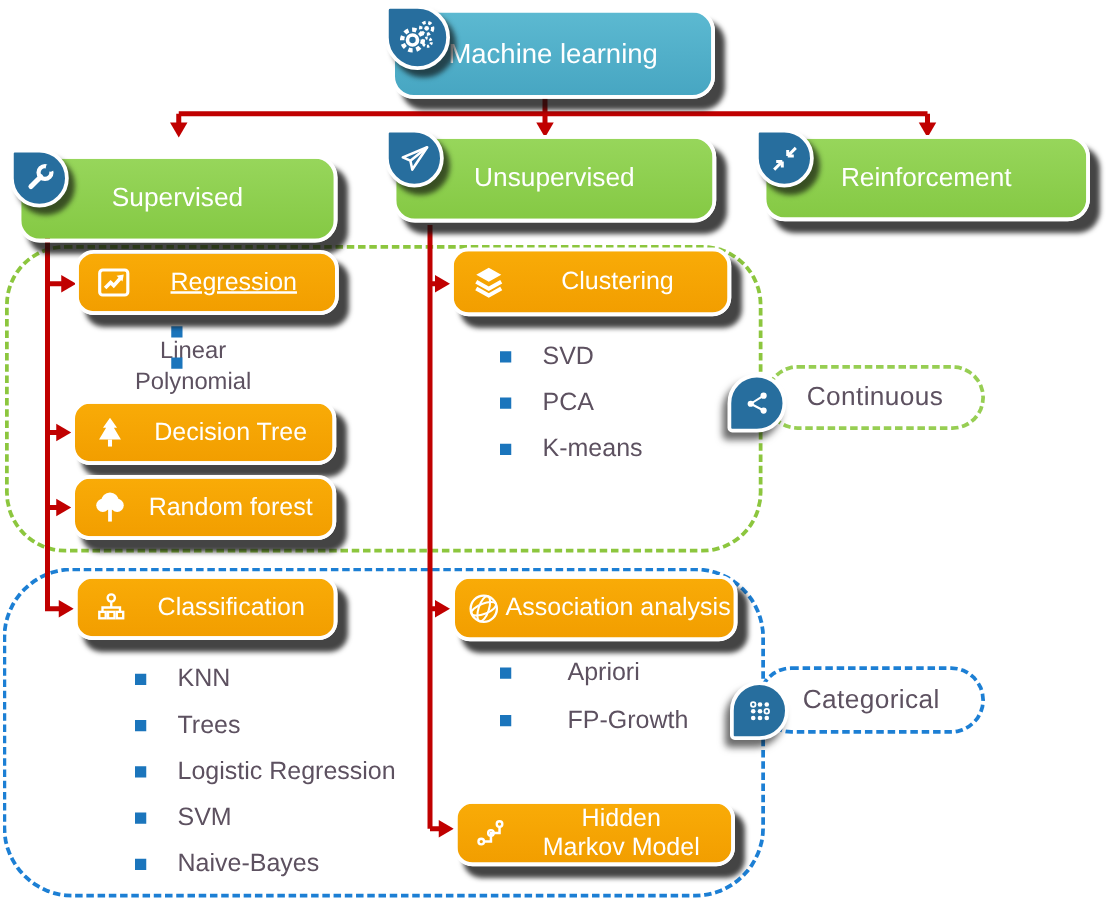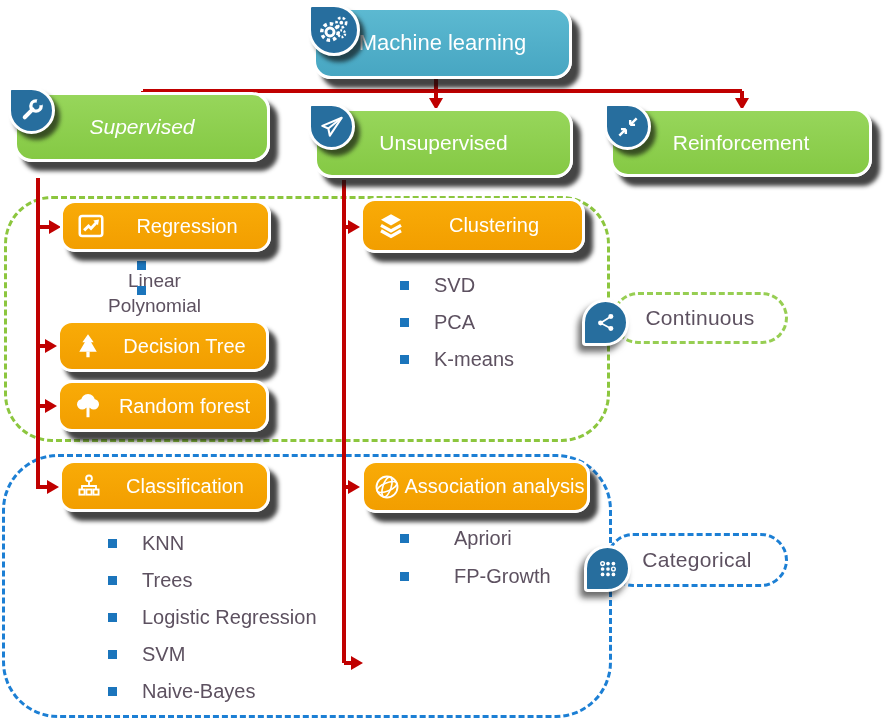--- a/index.html
+++ b/index.html
@@ -93,21 +93,21 @@
         <circle cx="9" cy="13.5" r="6.2" fill="none" stroke="#fff" stroke-width="2.6" stroke-dasharray="2.6 2.2"></circle>
         <circle cx="9" cy="13.5" r="3" fill="none" stroke="#fff" stroke-width="2.2"></circle>
         <circle cx="17.5" cy="6.5" r="3.6" fill="none" stroke="#fff" stroke-width="2" stroke-dasharray="1.9 1.6"></circle>
         <circle cx="17.5" cy="6.5" r="1.4" fill="#fff"></circle>
         <circle cx="17.8" cy="14.8" r="2.5" fill="none" stroke="#fff" stroke-width="1.8" stroke-dasharray="1.4 1.2"></circle>
       </svg>
     </div>
     <span class="label">Machine learning</span>
   </div>
 
-  <div class="node lvl1" style="left:14px;top:92px;width:256px;height:70px;font-style:italic;">
+  <div class="node lvl1" style="left:14px;top:124px;width:256px;height:70px;">
     <div class="badge" style="left:-9px;top:-8px;width:47px;height:47px;">
       <svg width="27" height="27" viewBox="0 0 24 24">
         <path d="M6 18 L13 11" stroke="#fff" stroke-width="3.6" stroke-linecap="round"></path>
         <circle cx="16" cy="8" r="4.6" fill="none" stroke="#fff" stroke-width="3"></circle>
         <circle cx="19.6" cy="4.4" r="3" fill="#276e9e"></circle>
       </svg>
     </div>
     <span class="label">Supervised</span>
   </div>
 
@@ -124,21 +124,21 @@
   <div class="node lvl1" style="left:610px;top:108px;width:262px;height:69px;">
     <div class="badge" style="left:-9px;top:-8px;width:47px;height:47px;">
       <svg width="26" height="26" viewBox="0 0 24 24">
         <path d="M20 4 L14 10 M14 10 h4.5 M14 10 v-4.5" stroke="#fff" stroke-width="2.2" fill="none"></path>
         <path d="M4 20 L10 14 M10 14 h-4.5 M10 14 v4.5" stroke="#fff" stroke-width="2.2" fill="none"></path>
       </svg>
     </div>
     <span class="label">Reinforcement</span>
   </div>
 
-  <div class="node lvl2" style="left:60px;top:200px;width:211px;height:52px;">
+  <div class="node lvl2" style="left:60px;top:200px;width:211px;height:52px;text-decoration:underline;">
     <span class="node-icon">
       <svg width="30" height="30" viewBox="0 0 24 24">
         <rect x="3" y="4" width="18" height="16" rx="2" fill="none" stroke="#fff" stroke-width="2"></rect>
         <path d="M6.5,15.5 L10,12 L12,14 L16.5,9" fill="none" stroke="#fff" stroke-width="2.3"></path>
         <polygon points="13.8,7.6 18.4,6.8 17.6,11.4" fill="#fff"></polygon>
       </svg>
     </span>
     <span class="label">Regression</span>
   </div>
 
@@ -192,20 +192,34 @@
     <span class="node-icon" style="margin-left:8px;">
       <svg width="30" height="30" viewBox="0 0 24 24">
         <circle cx="12" cy="12" r="8.4" fill="none" stroke="#fff" stroke-width="1.5"></circle>
         <ellipse cx="12" cy="12" rx="8.4" ry="3.3" fill="none" stroke="#fff" stroke-width="1.3" transform="rotate(-22 12 12)"></ellipse>
         <ellipse cx="12" cy="12" rx="3.3" ry="8.4" fill="none" stroke="#fff" stroke-width="1.3" transform="rotate(18 12 12)"></ellipse>
       </svg>
     </span>
     <span class="label">Association analysis</span>
   </div>
 
+  <div class="node lvl2 two-line" style="left:363px;top:640px;width:225px;height:53px;">
+    <span class="node-icon">
+      <svg width="30" height="30" viewBox="0 0 24 24">
+        <path d="M6,17 H11 V11.5 H16.5 V7" fill="none" stroke="#fff" stroke-width="1.6"></path>
+        <circle cx="4.8" cy="17" r="1.8" fill="none" stroke="#fff" stroke-width="1.5"></circle>
+        <circle cx="11" cy="11.5" r="1.8" fill="none" stroke="#fff" stroke-width="1.5"></circle>
+        <circle cx="16.5" cy="5.8" r="1.8" fill="none" stroke="#fff" stroke-width="1.5"></circle>
+      </svg>
+    </span>
+    <span class="label">
+      <span>Hidden</span><br>
+      <span>Markov Model</span>
+    </span>
+  </div>
 
   <div class="blist small" style="left:108px;top:261px;">
     <div class="item">
         <span class="bullet"></span>
         <span>Linear</span>
       </div>
     <div class="item">
         <span class="bullet"></span>
         <span>Polynomial</span>
       </div>

